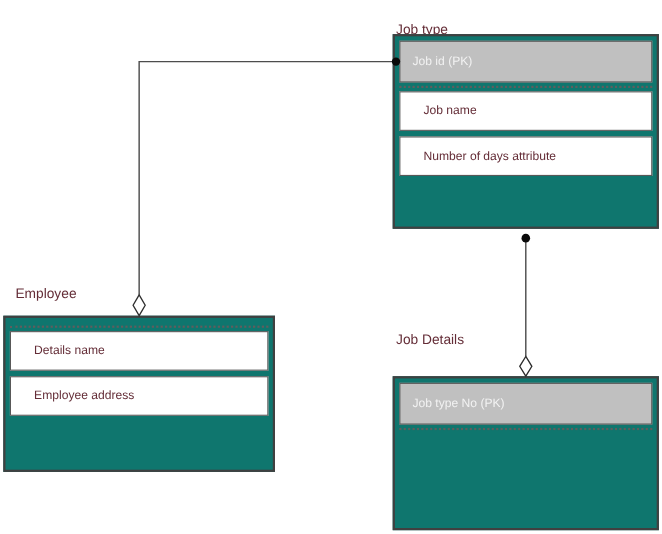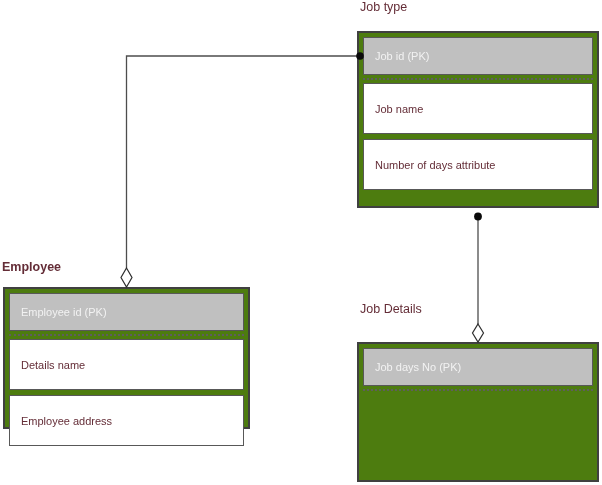--- a/index.html
+++ b/index.html
@@ -8,72 +8,71 @@
     width:602px;height:485px;position:relative;overflow:hidden;
   }
   .canvas{position:absolute;left:0;top:0;width:602px;height:485px;background:#ffffff;}
 
   .entity{position:absolute;}
   .entity-title{
     position:absolute;font-size:12.5px;color:#642d37;white-space:nowrap;
   }
   .entity-box{
     position:absolute;box-sizing:border-box;
-    background:#4d7c0f;border:2px solid #404040;
+    background:#0f766e;border:2px solid #404040;
     padding:4px;
   }
   .entity-header{
     box-sizing:border-box;height:38px;background:#c0c0c0;
     border:1px solid #585858;color:#f2f2f2;font-size:11px;
     display:flex;align-items:center;padding-left:11px;
   }
   .entity-sep{
     height:0;border-top:2px dotted #5e5e5e;margin:3px 0;
   }
   .entity-row{
-    box-sizing:border-box;height:51px;background:#ffffff;
+    box-sizing:border-box;height:36px;background:#ffffff;
     border:1px solid #585858;color:#642d37;font-size:11px;
-    display:flex;align-items:center;padding-left:11px;margin-top:5px;
+    display:flex;align-items:center;padding-left:21px;margin-top:5px;
   }
   .entity-row.first{margin-top:1px;}
 
   .connector-layer{
     position:absolute;left:0;top:0;width:602px;height:485px;
     pointer-events:none;
   }
 </style>
 </head>
 <body>
 
 <div class="canvas">
 
   <div class="entity">
-    <div class="entity-title" style="left:360px;top:0;">Job type</div>
+    <div class="entity-title" style="left:360px;top:20px;">Job type</div>
     <div class="entity-box" style="left:357px;top:31px;width:242px;height:177px;">
       <div class="entity-header">Job id (PK)</div>
       <div class="entity-sep"></div>
       <div class="entity-row first">Job name</div>
       <div class="entity-row">Number of days attribute</div>
     </div>
   </div>
 
   <div class="entity">
-    <div class="entity-title" style="left:2px;top:260px;font-weight:bold;">Employee</div>
+    <div class="entity-title" style="left:14px;top:260px;">Employee</div>
     <div class="entity-box" style="left:3px;top:287px;width:247px;height:142px;">
-      <div class="entity-header">Employee id (PK)</div>
       <div class="entity-sep"></div>
       <div class="entity-row first">Details name</div>
       <div class="entity-row">Employee address</div>
     </div>
   </div>
 
   <div class="entity">
     <div class="entity-title" style="left:360px;top:302px;">Job Details</div>
     <div class="entity-box" style="left:357px;top:342px;width:242px;height:140px;">
-      <div class="entity-header">Job days No (PK)</div>
+      <div class="entity-header">Job type No (PK)</div>
       <div class="entity-sep"></div>
     </div>
   </div>
 
   <svg class="connector-layer" width="602" height="485" viewBox="0 0 602 485">
 
     <g>
       <path d="M 360 56 L 126.5 56 L 126.5 268" fill="none" stroke="#4d4d4d" stroke-width="1.3"></path>
       <circle cx="360" cy="56" r="3.8" fill="#0a0a0a"></circle>
       <polygon points="126.5,268 132,277.5 126.5,287 121,277.5" fill="#ffffff" stroke="#2e2e2e" stroke-width="1.2"></polygon>

